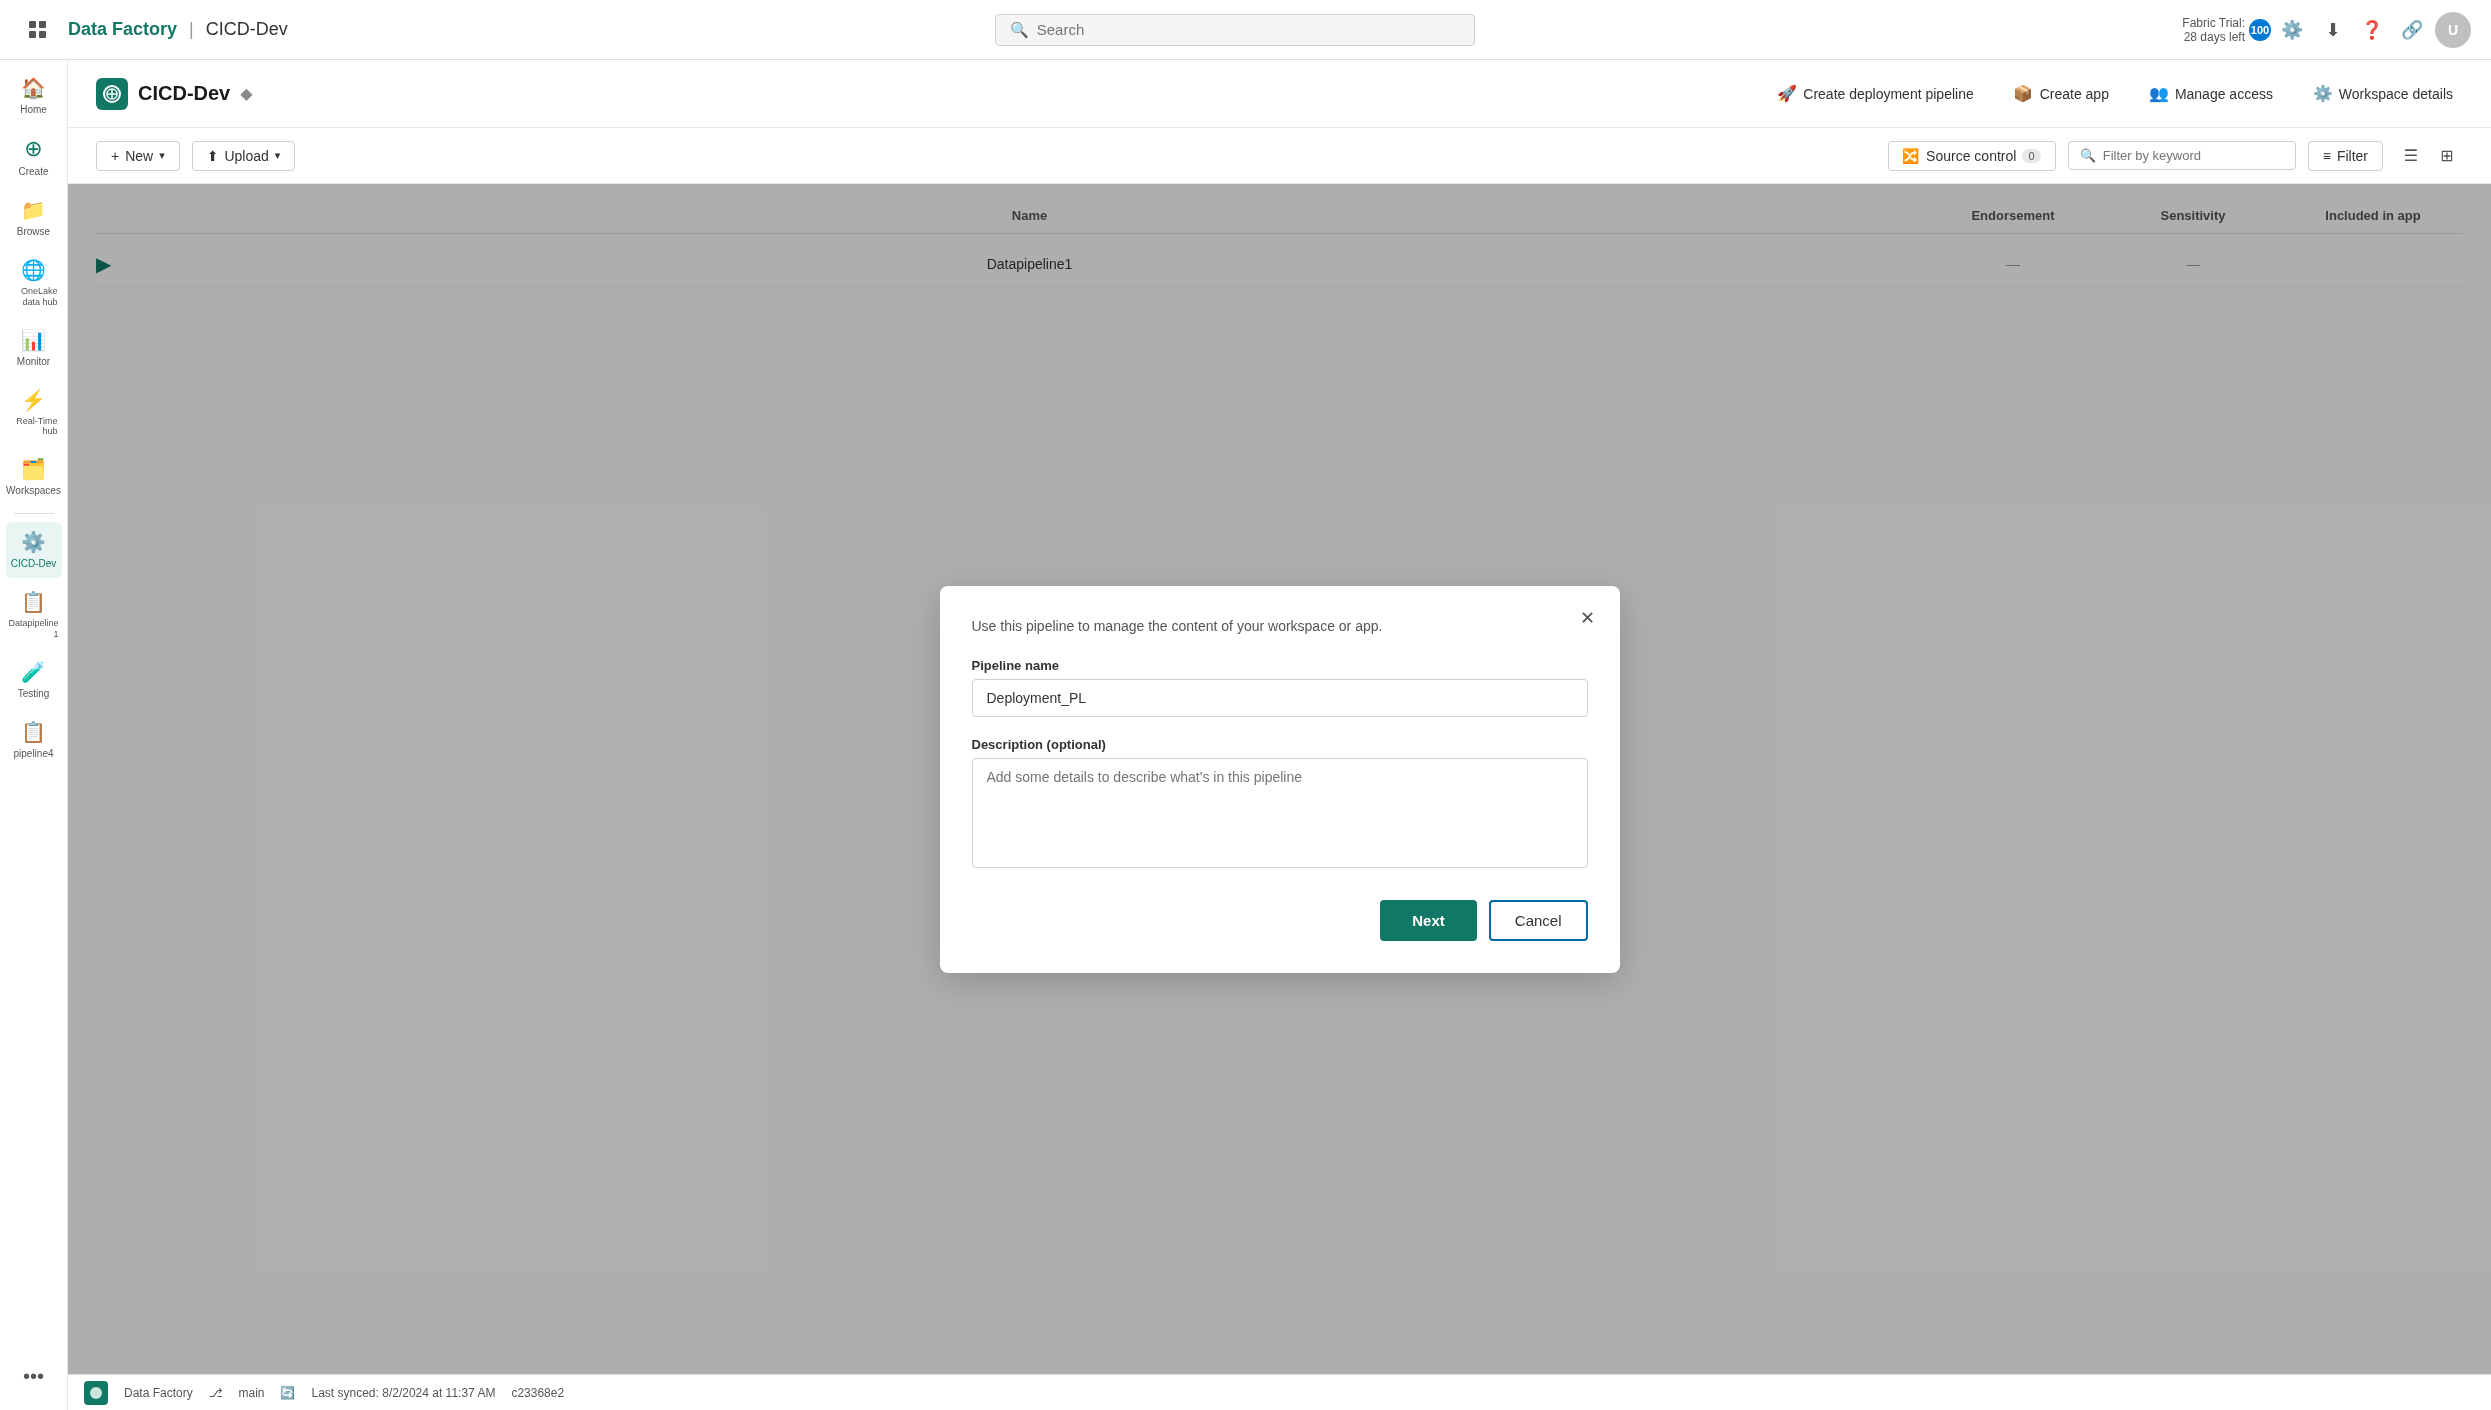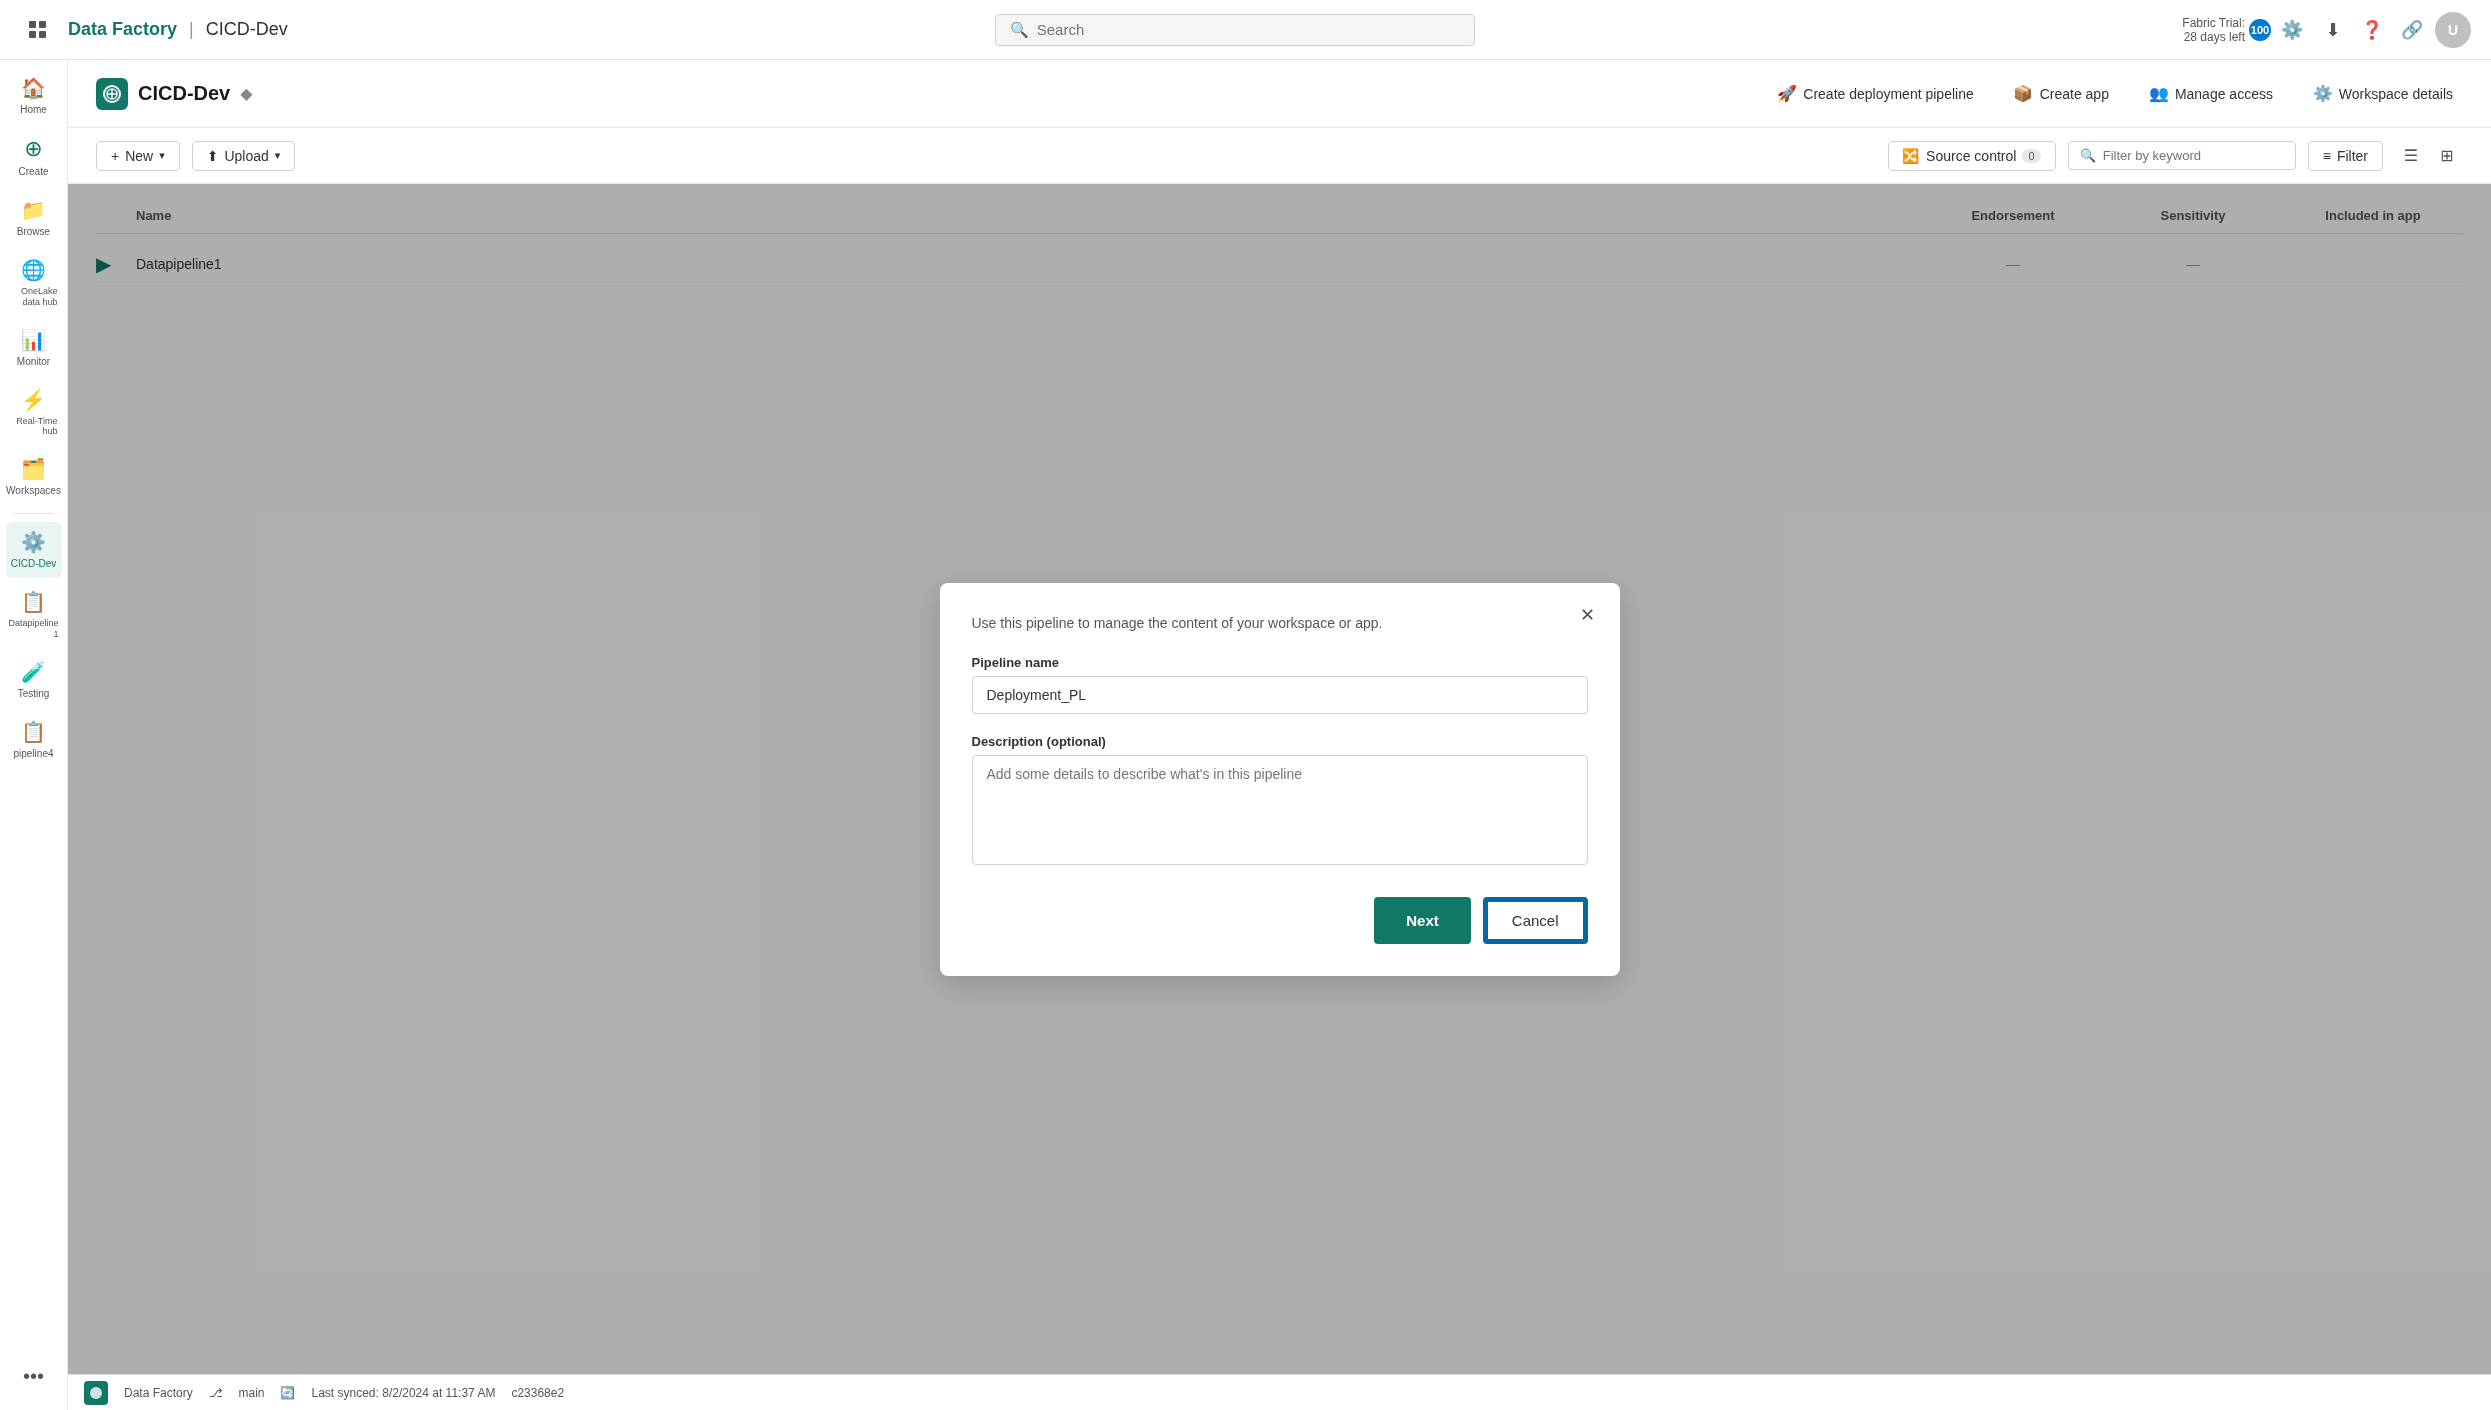--- a/index.html
+++ b/index.html
@@ -231,21 +231,21 @@
       position: relative;
     }
     .table-header {
       display: flex;
       border-bottom: 1px solid #e0e0e0;
       padding-bottom: 10px;
       margin-bottom: 8px;
       font-size: 13px; font-weight: 600; color: #555;
     }
     .col-icon { width: 40px; }
-    .col-name { flex: 1; }
+    .col-name { flex: 1; text-align: center; }
     .col-endorsement { width: 180px; text-align: center; }
     .col-sensitivity { width: 180px; text-align: center; }
     .col-included { width: 180px; text-align: center; }
     .table-row {
       display: flex;
       align-items: center;
       padding: 10px 0;
       border-bottom: 1px solid #f0f0f0;
       font-size: 14px; color: #333;
     }
@@ -322,21 +322,21 @@
       gap: 12px; margin-top: 28px;
     }
     .btn-next {
       background: #117865; color: #fff;
       border: none; border-radius: 4px;
       padding: 10px 32px; font-size: 15px; font-weight: 600;
       cursor: pointer;
     }
     .btn-cancel {
       background: #fff; color: #333;
-      border: 5px solid #0369a1; border-radius: 4px;
+      border: 2px solid #0369a1; border-radius: 4px;
       padding: 10px 24px; font-size: 15px;
       cursor: pointer;
     }
   </style>
 </head>
 <body>
 
 <div class="topbar">
   <div class="topbar-left">
     <div class="apps-icon">

